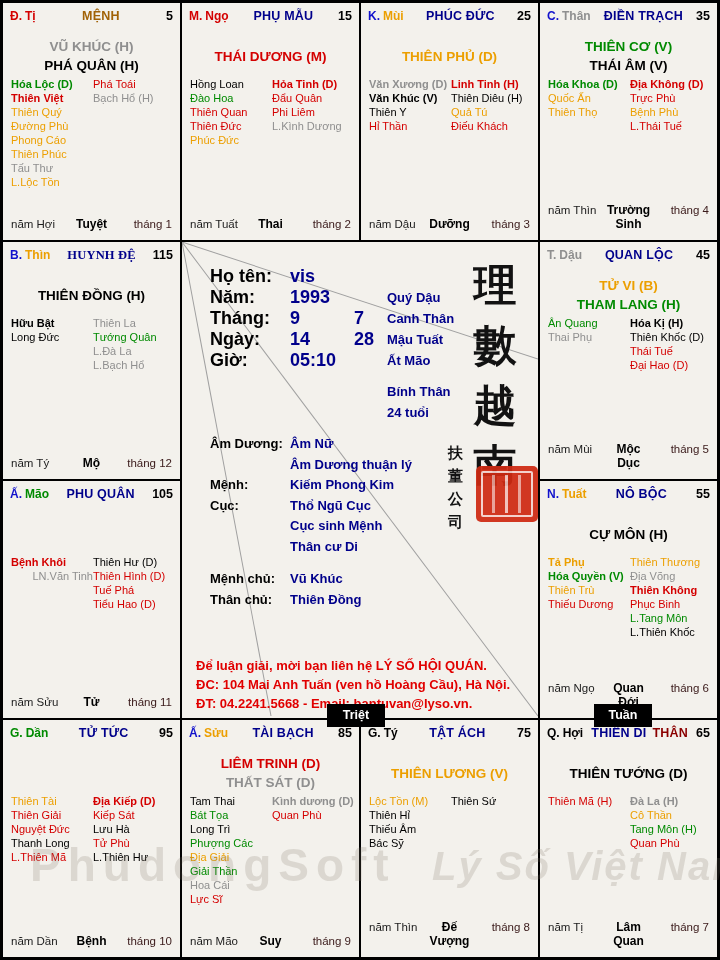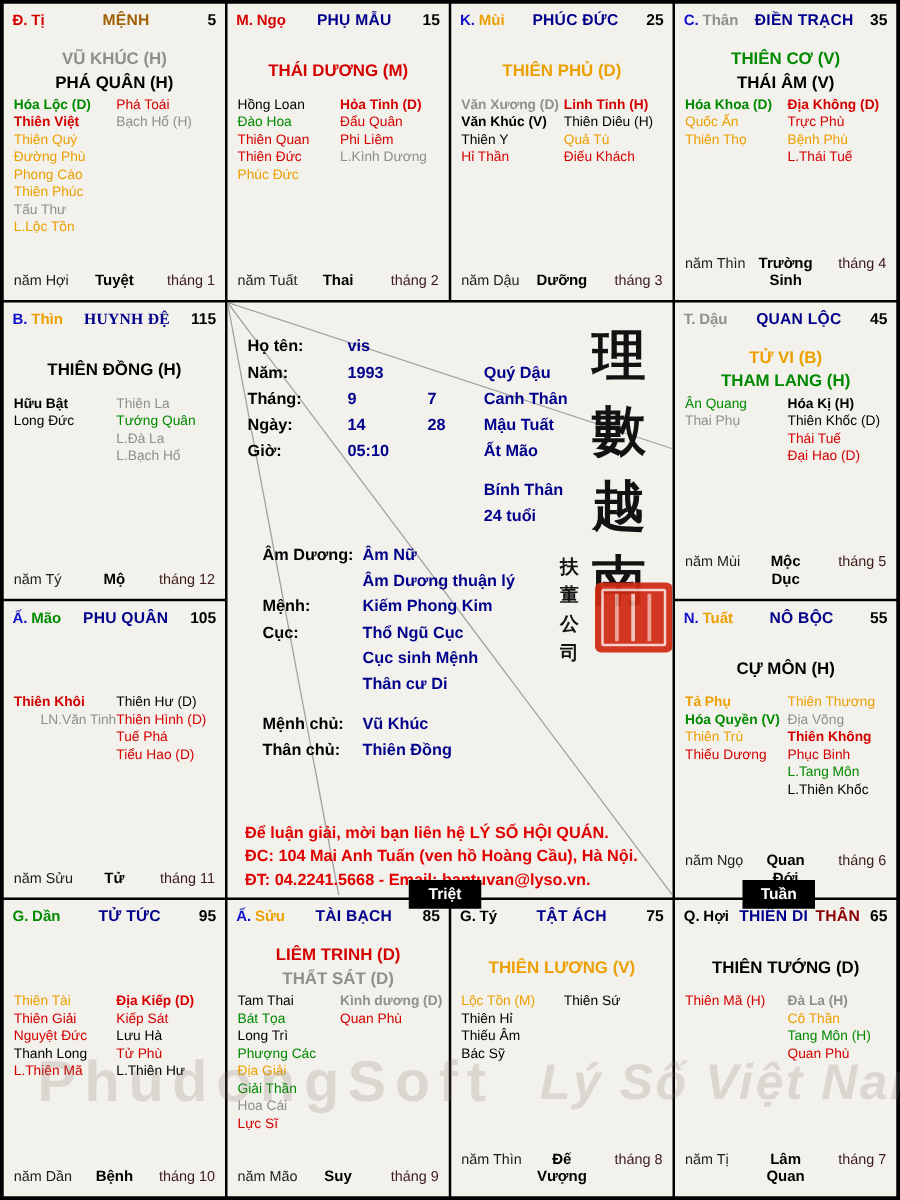--- a/index.html
+++ b/index.html
@@ -18,21 +18,21 @@
          justify-content:center;align-items:center;font-weight:bold;font-size:13.5px;line-height:19px;white-space:nowrap;}
   .cols{position:absolute;top:74px;left:8px;right:3px;display:flex;font-size:11px;line-height:14px;}
   .colL{width:82px;}
   .colR{flex:1;}
   .bot{position:absolute;bottom:9px;left:8px;right:8px;display:flex;font-size:11.5px;color:#1c1c1c;align-items:baseline;}
   .bnam{width:64px;}
   .bsinh{flex:1;text-align:center;font-weight:bold;font-size:12px;color:#000;}
   .bthang{width:64px;text-align:right;color:#3a1a1a;}
   .center{position:relative;grid-column:2/4;grid-row:2/4;background:#f3f1ec;overflow:hidden;}
   .lines{position:absolute;inset:0;width:100%;height:100%;}
-  .info{position:absolute;left:16px;top:24px;font-size:13px;font-weight:bold;line-height:21px;z-index:3;}
+  .info{position:absolute;left:28px;top:24px;font-size:18px;font-weight:bold;line-height:21px;z-index:3;}
   .irow .lbl{display:inline-block;width:80px;color:#000;}
   .irow .v1{display:inline-block;min-width:64px;color:#00008b;}
   .irow .v2{color:#00008b;}
   .gaprow{margin-top:10px;}
   .pillars{position:absolute;left:205px;top:45px;font-size:13px;font-weight:bold;color:#00008b;line-height:21px;z-index:3;}
   .pextra{margin-top:10px;}
   .attrs{position:absolute;left:28px;top:192px;font-size:13px;font-weight:bold;line-height:20.5px;z-index:3;}
   .arow .lbl{display:inline-block;width:80px;color:#000;}
   .arow .val{color:#00008b;}
   .agap{margin-top:12px;}
@@ -237,21 +237,21 @@
         </div>
       </div>
       <div class="cell" style="grid-area: 3 / 1;">
         <div class="hdr">
           <span class="canchi"><span style="color: rgb(17, 17, 204);">Ấ.</span><span class="chi" style="color: rgb(0, 138, 0);">Mão</span></span>
           <span class="pname"><span style="color: rgb(0, 0, 139);">PHU QUÂN</span></span>
           <span class="pnum">105</span>
         </div>
         <div class="cols">
           <div class="colL">
-            <div class="star" style="color: rgb(212, 0, 0); font-weight: bold;">Thiên Khôi</div>
+            <div class="star" style="color: rgb(212, 0, 0); font-weight: bold;">Bệnh Khôi</div>
             <div class="star" style="color: rgb(143, 143, 143); text-align: right;">LN.Văn Tinh</div>
           </div>
           <div class="colR">
             <div class="star" style="color: rgb(0, 0, 0);">Thiên Hư (D)</div>
             <div class="star" style="color: rgb(212, 0, 0);">Thiên Hình (D)</div>
             <div class="star" style="color: rgb(212, 0, 0);">Tuế Phá</div>
             <div class="star" style="color: rgb(212, 0, 0);">Tiểu Hao (D)</div>
           </div>
         </div>
         <div class="bot">

